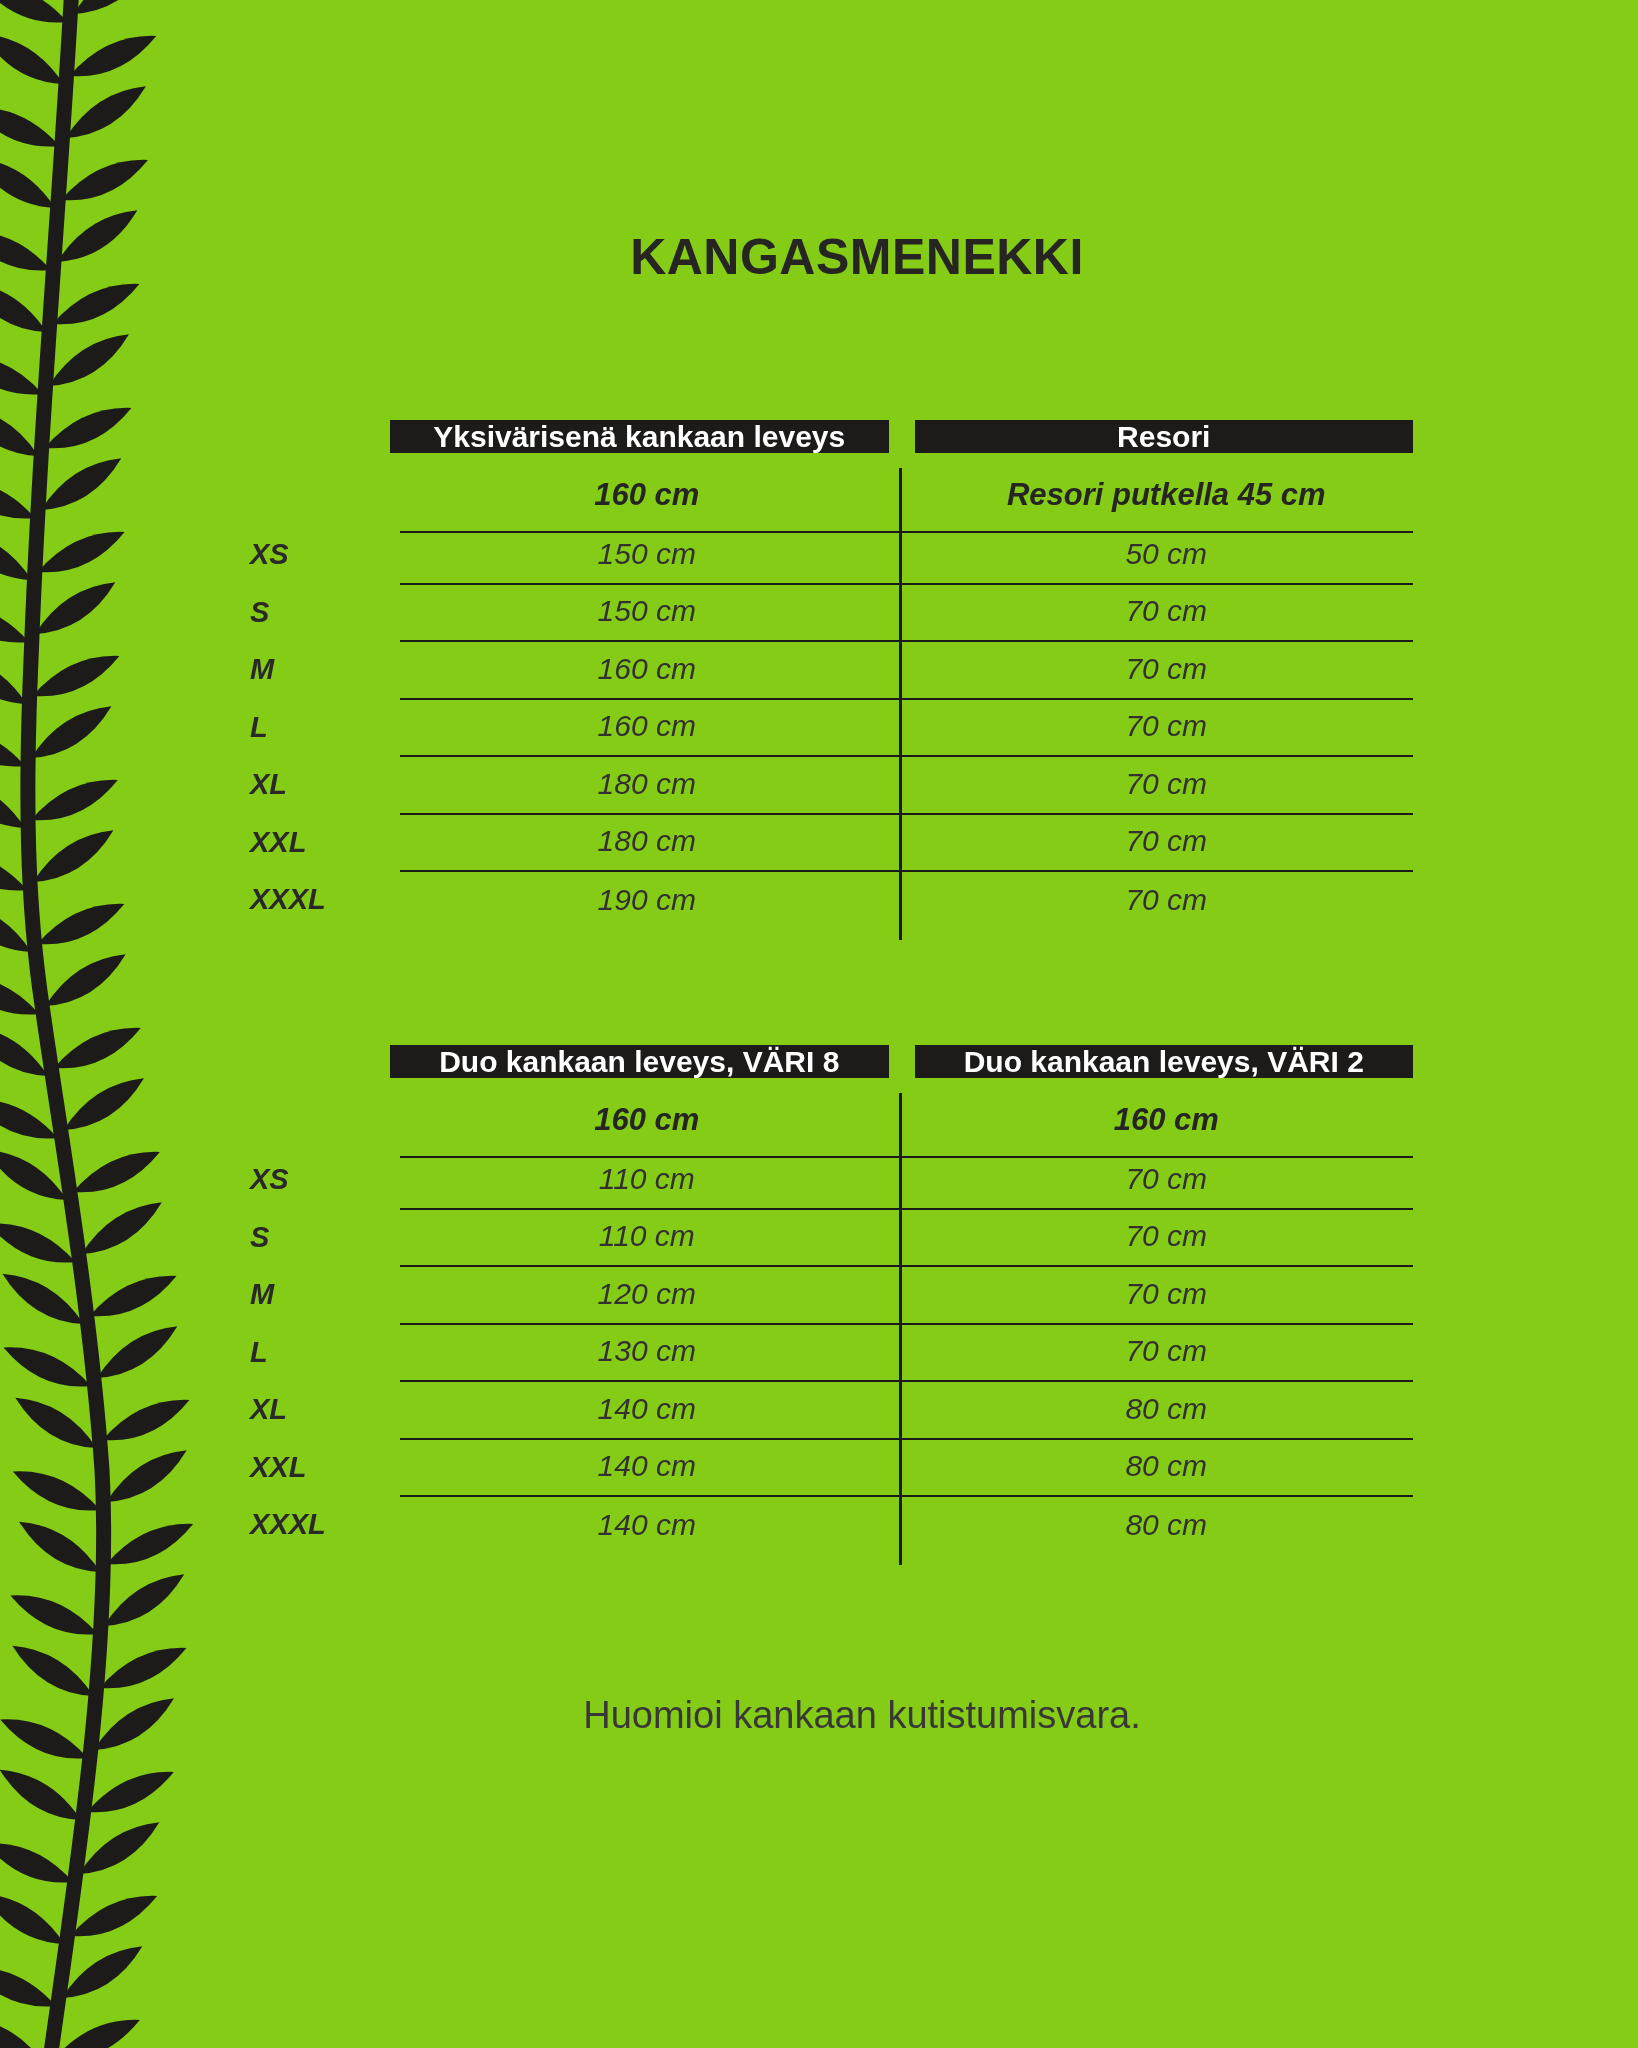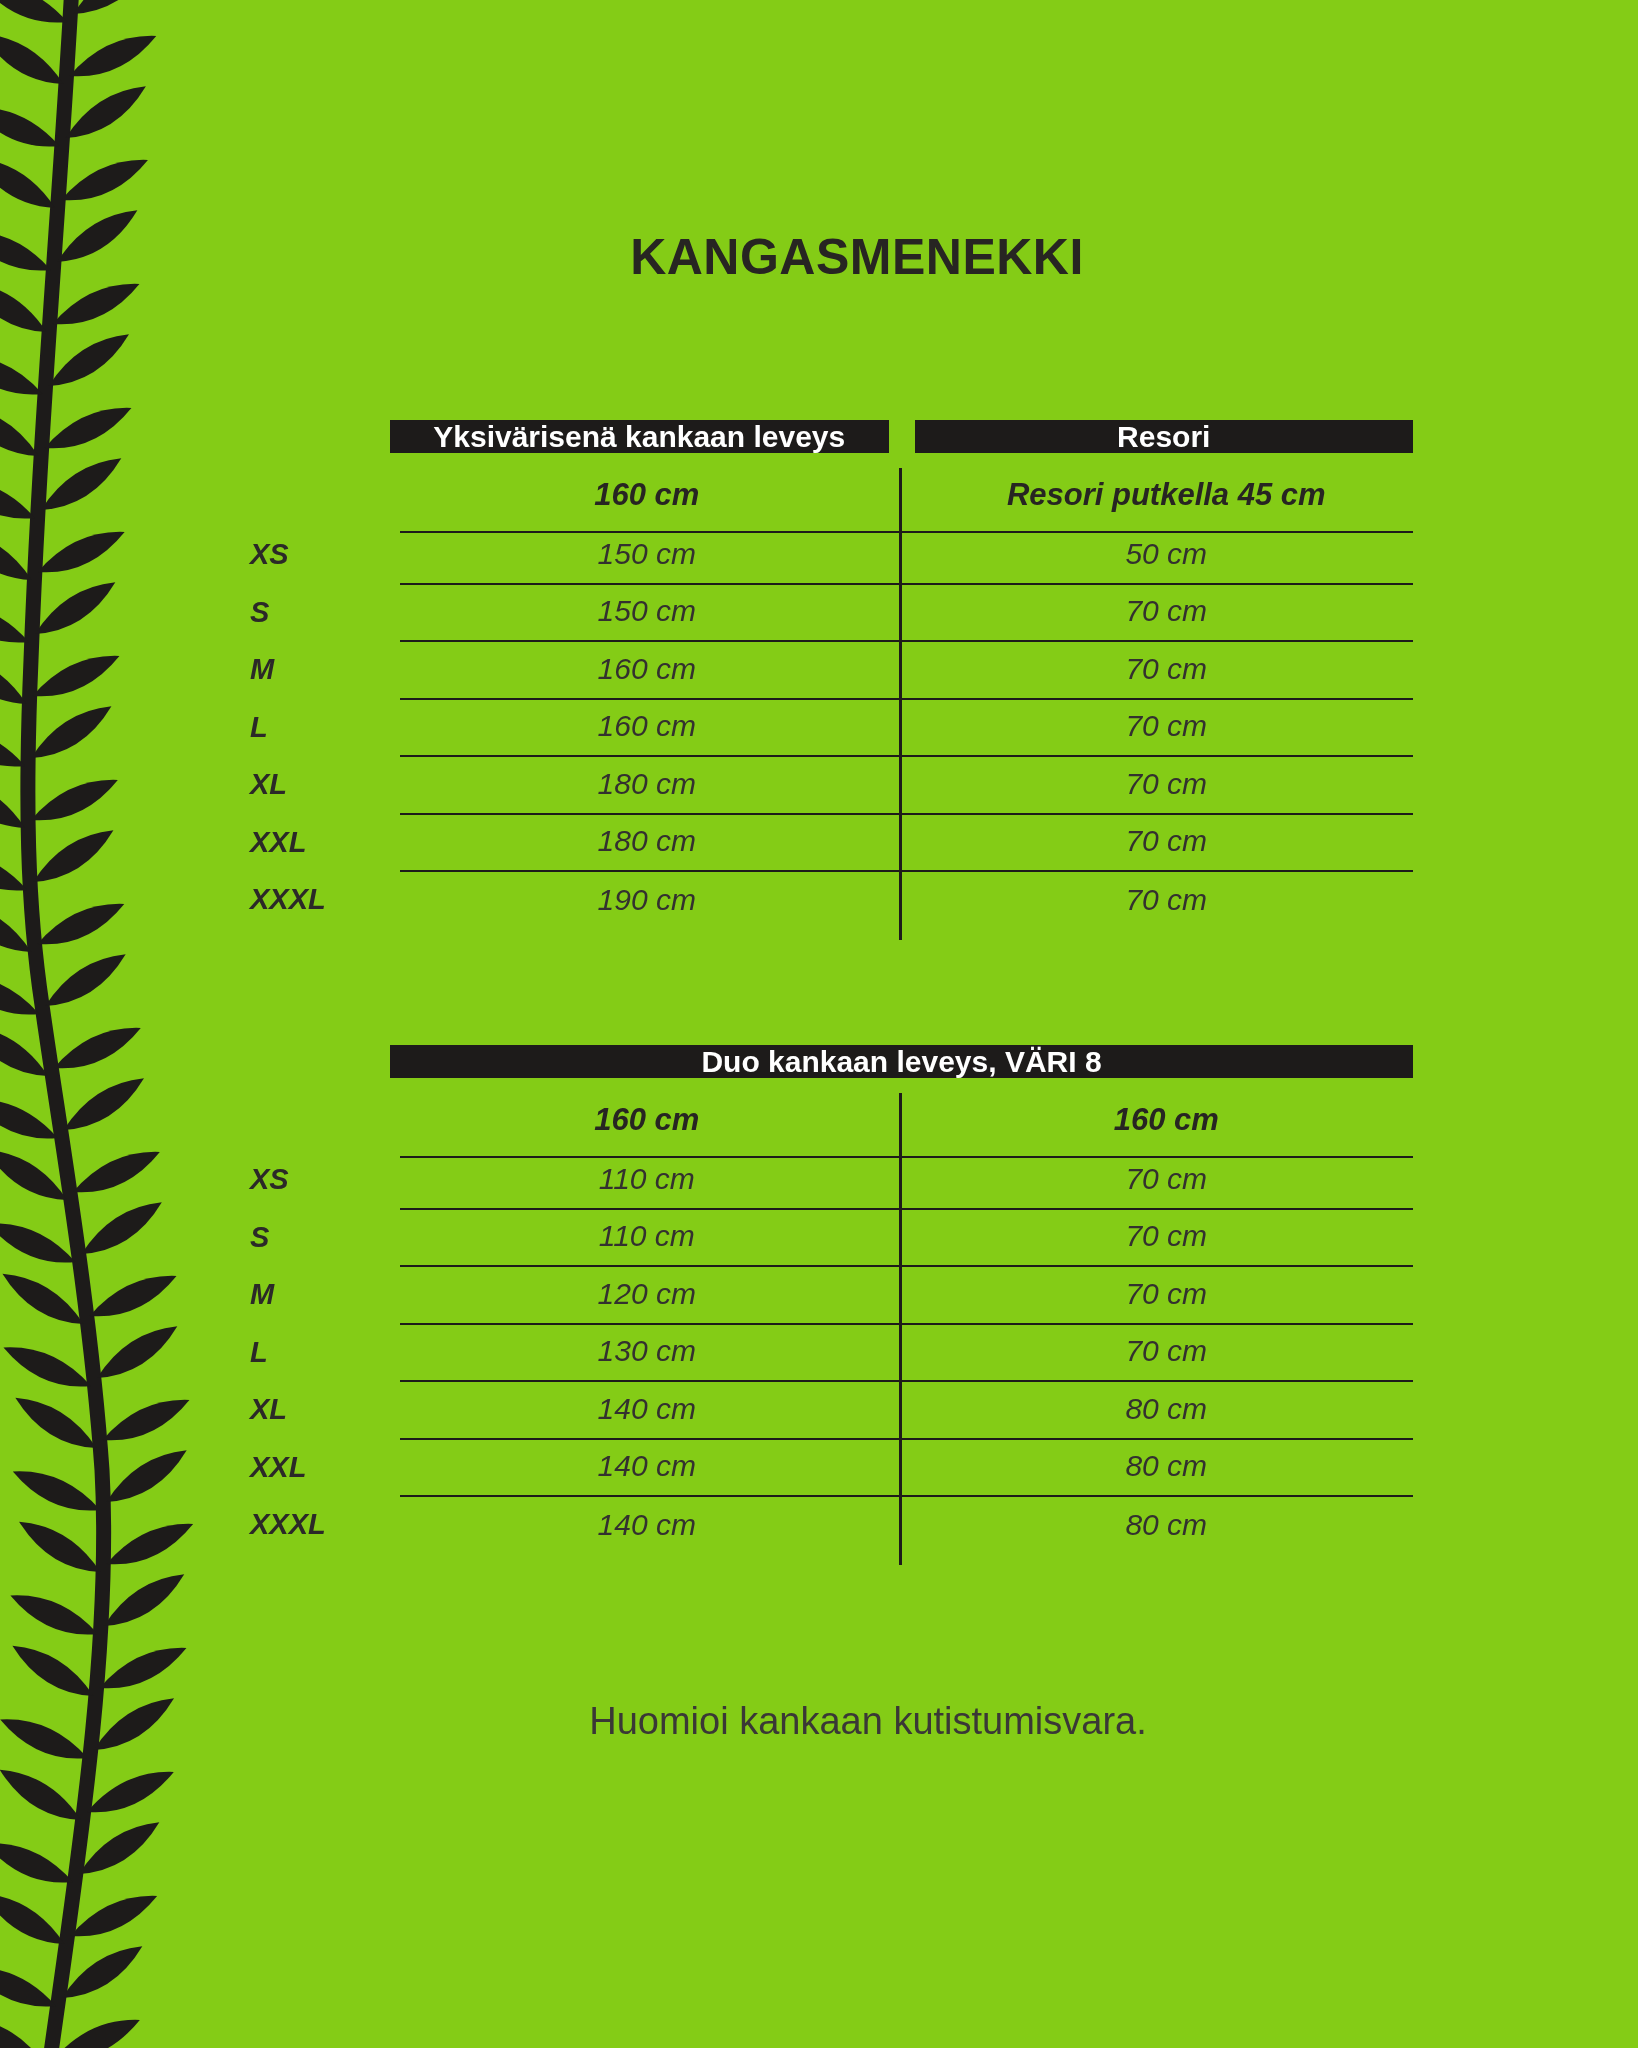--- a/index.html
+++ b/index.html
@@ -52,21 +52,21 @@
   .row.last .vals{border-bottom:none;}
 
   .divider{
     position:absolute;left:648.5px;top:48px;width:3px;height:472px;
     background:#1d1b1a;
   }
 
   
   .note{
     position:absolute;top:1694px;left:862px;transform:translateX(-50%);
-    font-size:38px;color:#3a3836;white-space:nowrap;margin:6px;
+    font-size:38px;color:#3a3836;white-space:nowrap;margin:0;
   }
 </style>
 </head>
 <body>
 
 <div class="page">
 
   <svg id="vine" width="210" height="2048" viewBox="0 0 210 2048" aria-hidden="true">
     <path id="stem-path" d="M 72 -15 C 60 200 40 420 31 660 C 25 800 27 905 42 1005 C 58 1120 90 1300 102 1470 C 112 1650 75 1880 50 2060" fill="none" stroke="#1d1b1a" stroke-width="15" stroke-linecap="round"></path>
   <path d="M0 0 Q 42 -36 92 -26 Q 50 12 0 0 Z" fill="#1d1b1a" transform="translate(73.3970718383789 14) rotate(-17)"></path>
@@ -204,20 +204,21 @@
         <div class="v">70 cm</div>
       </div>
     </div>
 
     <div class="divider"></div>
   </section>
 
   <section class="ftable t2">
     <div class="bars">
       <div class="bar">Duo kankaan leveys, VÄRI 8</div>
+      <div class="bar">Duo kankaan leveys, VÄRI 2</div>
     </div>
 
     <div class="row subrow">
       <div class="size"></div>
       <div class="vals">
         <div class="v">160 cm</div>
         <div class="v">160 cm</div>
       </div>
     </div>
 

